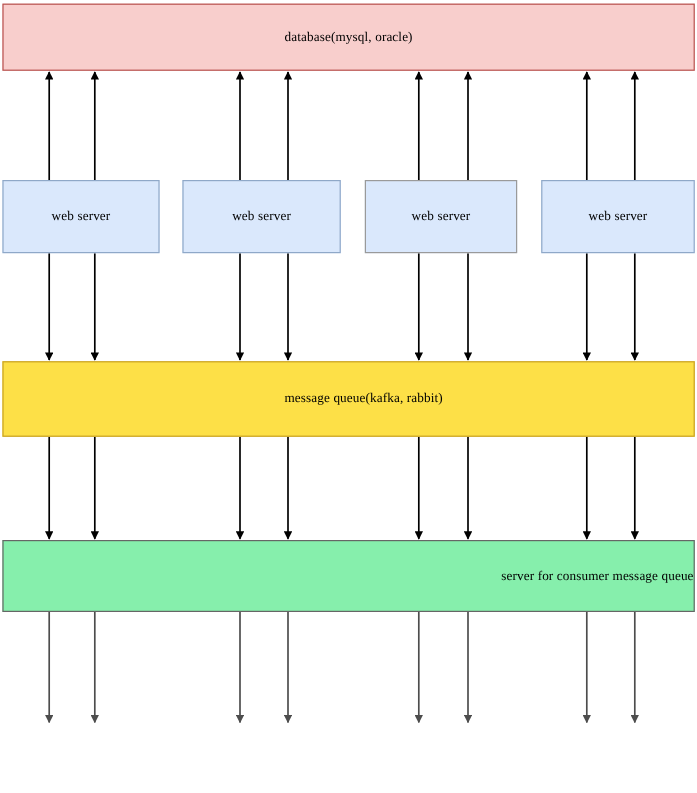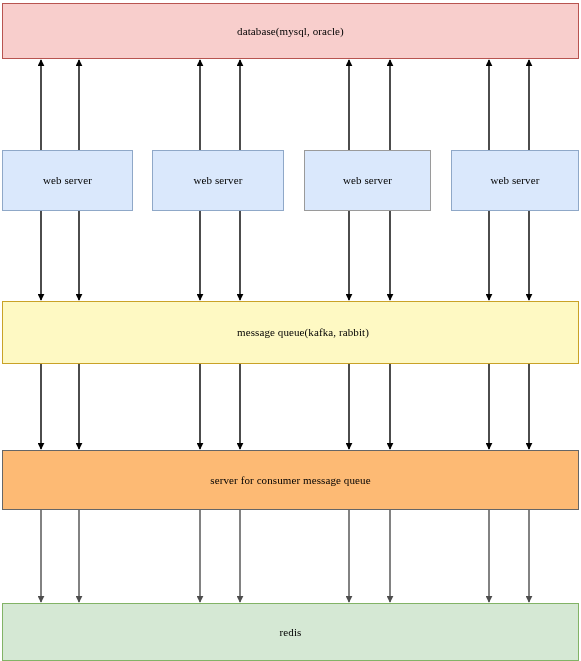--- a/index.html
+++ b/index.html
@@ -109,25 +109,22 @@
   </div>
 
   <div class="node" style="left: 304px; top: 150px; width: 127px; height: 61px; background: rgb(218, 232, 252); border: 1px solid rgb(154, 154, 154);">
     <span class="node-label">web server</span>
   </div>
 
   <div class="node" style="left: 451px; top: 150px; width: 128px; height: 61px; background: rgb(218, 232, 252); border: 1px solid rgb(143, 168, 200);">
     <span class="node-label">web server</span>
   </div>
 
-  <div class="node" style="left: 2px; top: 301px; width: 577px; height: 63px; background: #fef9c3; border: 1px solid rgb(201, 162, 39); padding-left: 25px;">
+  <div class="node" style="left: 2px; top: 301px; width: 577px; height: 63px; background: #fde047; border: 1px solid rgb(201, 162, 39); padding-left: 25px;">
     <span class="node-label">message queue(kafka, rabbit)</span>
   </div>
 
-  <div class="node" style="left: 2px; top: 450px; width: 577px; height: 60px; background: #fdba74; border: 1px solid rgb(102, 102, 102);">
+  <div class="node" style="left: 2px; top: 450px; width: 577px; height: 60px; background: #86efac; border: 1px solid rgb(102, 102, 102); justify-content: flex-end;">
     <span class="node-label">server for consumer message queue</span>
   </div>
 
-  <div class="node" style="left: 2px; top: 603px; width: 577px; height: 58px; background: rgb(213, 232, 212); border: 1px solid rgb(130, 179, 102);">
-    <span class="node-label">redis</span>
-  </div>
 
 </div>
 
 </body></html>

